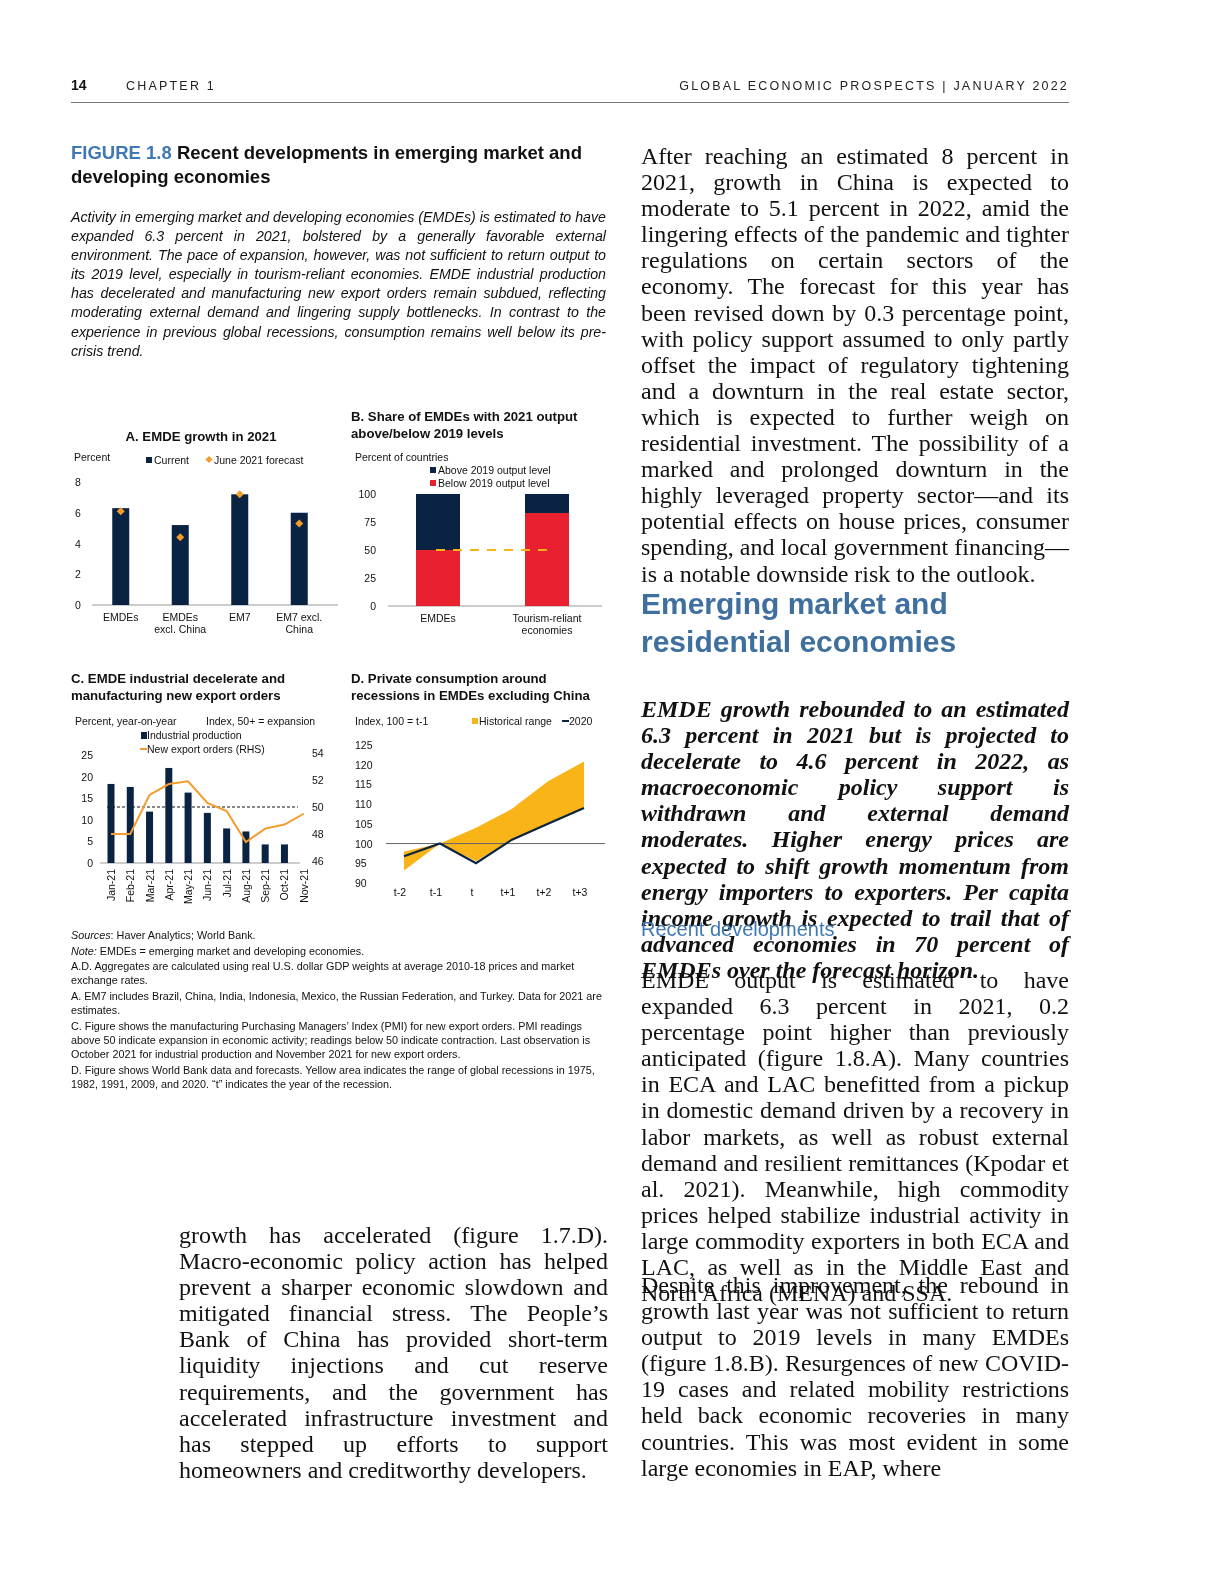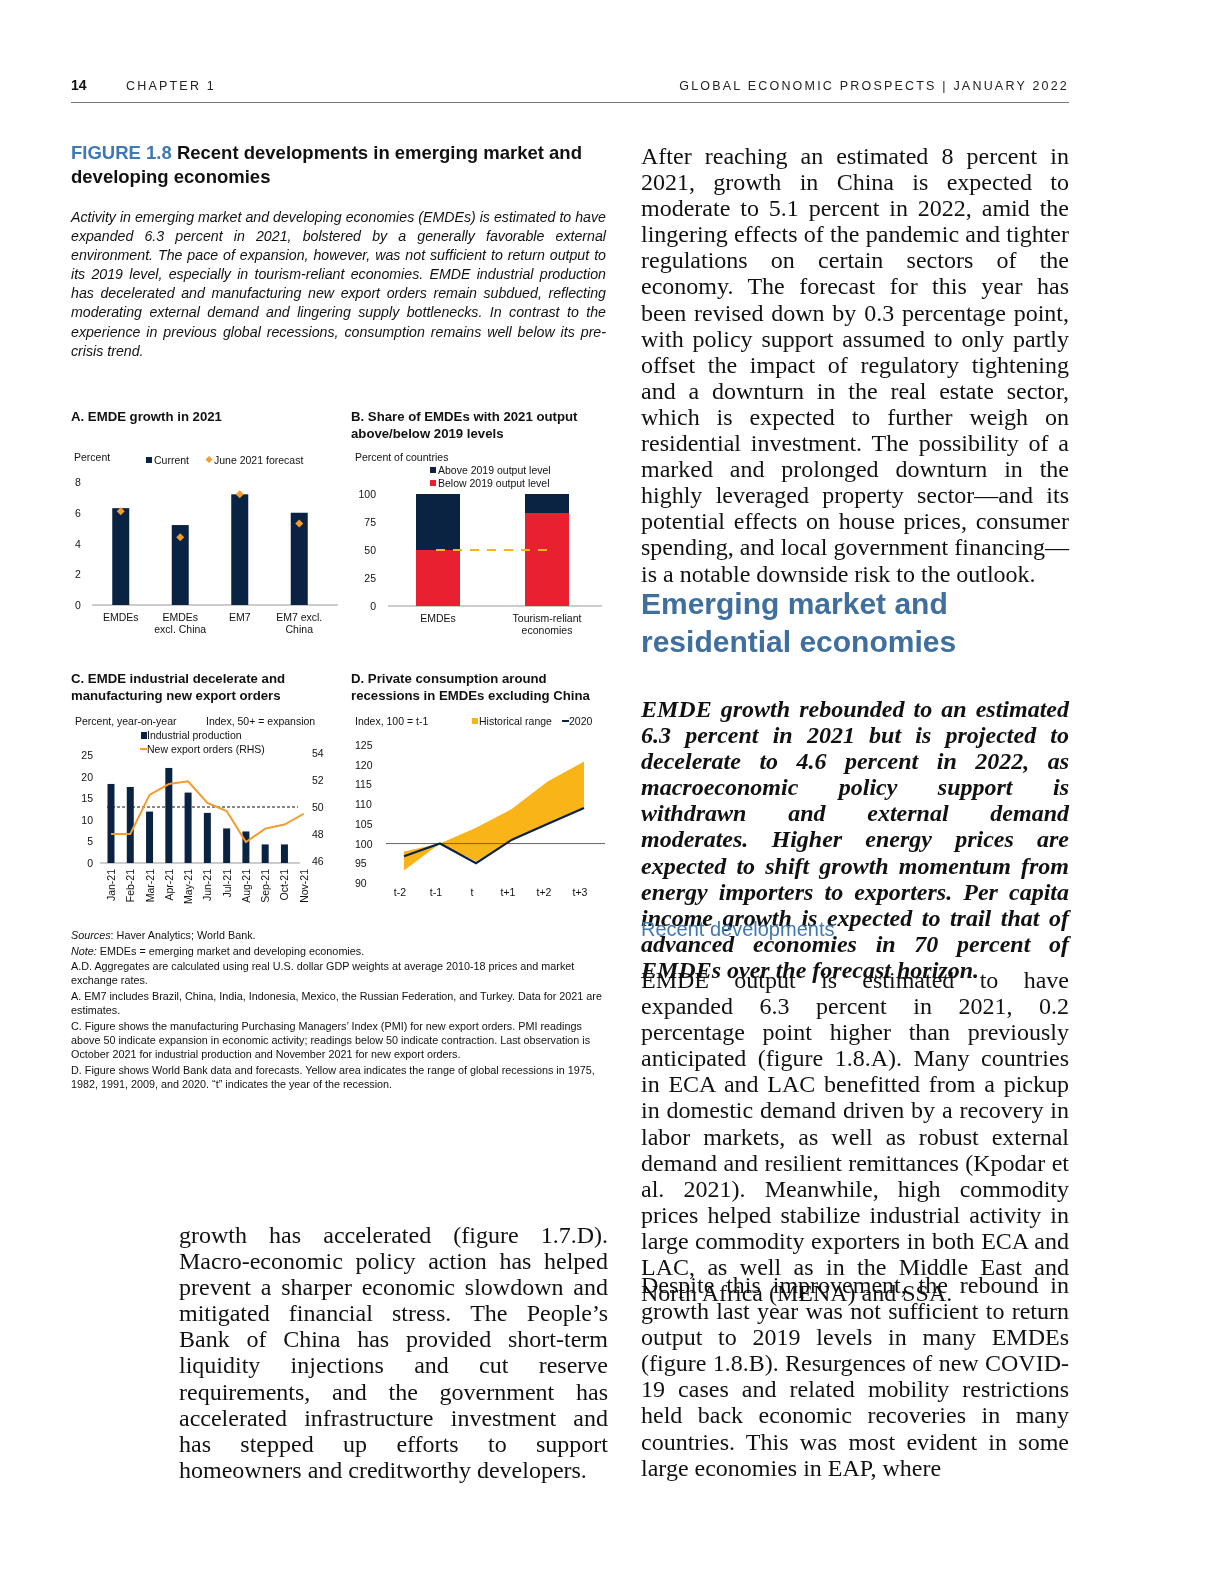--- a/index.html
+++ b/index.html
@@ -37,21 +37,21 @@
 <div class="abs hdr-ch">CHAPTER 1</div>
 <div class="abs hdr-right">GLOBAL ECONOMIC PROSPECTS | JANUARY 2022</div>
 <div class="abs hdr-rule"></div>
 
 <div class="abs fig-title">
   <span class="num">FIGURE 1.8</span>
   <span>Recent developments in emerging market and developing economies</span>
 </div>
 <div class="abs fig-sub">Activity in emerging market and developing economies (EMDEs) is estimated to have expanded 6.3 percent in 2021, bolstered by a generally favorable external environment. The pace of expansion, however, was not sufficient to return output to its 2019 level, especially in tourism-reliant economies. EMDE industrial production has decelerated and manufacturing new export orders remain subdued, reflecting moderating external demand and lingering supply bottlenecks. In contrast to the experience in previous global recessions, consumption remains well below its pre-crisis trend.</div>
 
-<div class="abs panel-title" style="left:71px; top:408px; width:260px;">A. EMDE growth in 2021</div>
+<div class="abs panel-title" style="left:71px; top:428px; width:260px;text-align:center;">A. EMDE growth in 2021</div>
 <div class="abs panel-title" style="left:351px; top:408px; width:260px;">B. Share of EMDEs with 2021 output above/below 2019 levels</div>
 <div class="abs panel-title" style="left:71px; top:670px; width:260px;">C. EMDE industrial decelerate and manufacturing new export orders</div>
 <div class="abs panel-title" style="left:351px; top:670px; width:265px;">D. Private consumption around recessions in EMDEs excluding China</div>
 
 <svg class="abs" id="chartA" style="left:60px; top:445px;" width="280" height="200">
     <text x="14" y="16" font-size="10.5" fill="#111">Percent</text>
     <text x="15" y="164" font-size="10.5" fill="#111">0</text>
     <text x="15" y="133.25" font-size="10.5" fill="#111">2</text>
     <text x="15" y="102.5" font-size="10.5" fill="#111">4</text>
     <text x="15" y="71.75" font-size="10.5" fill="#111">6</text>

